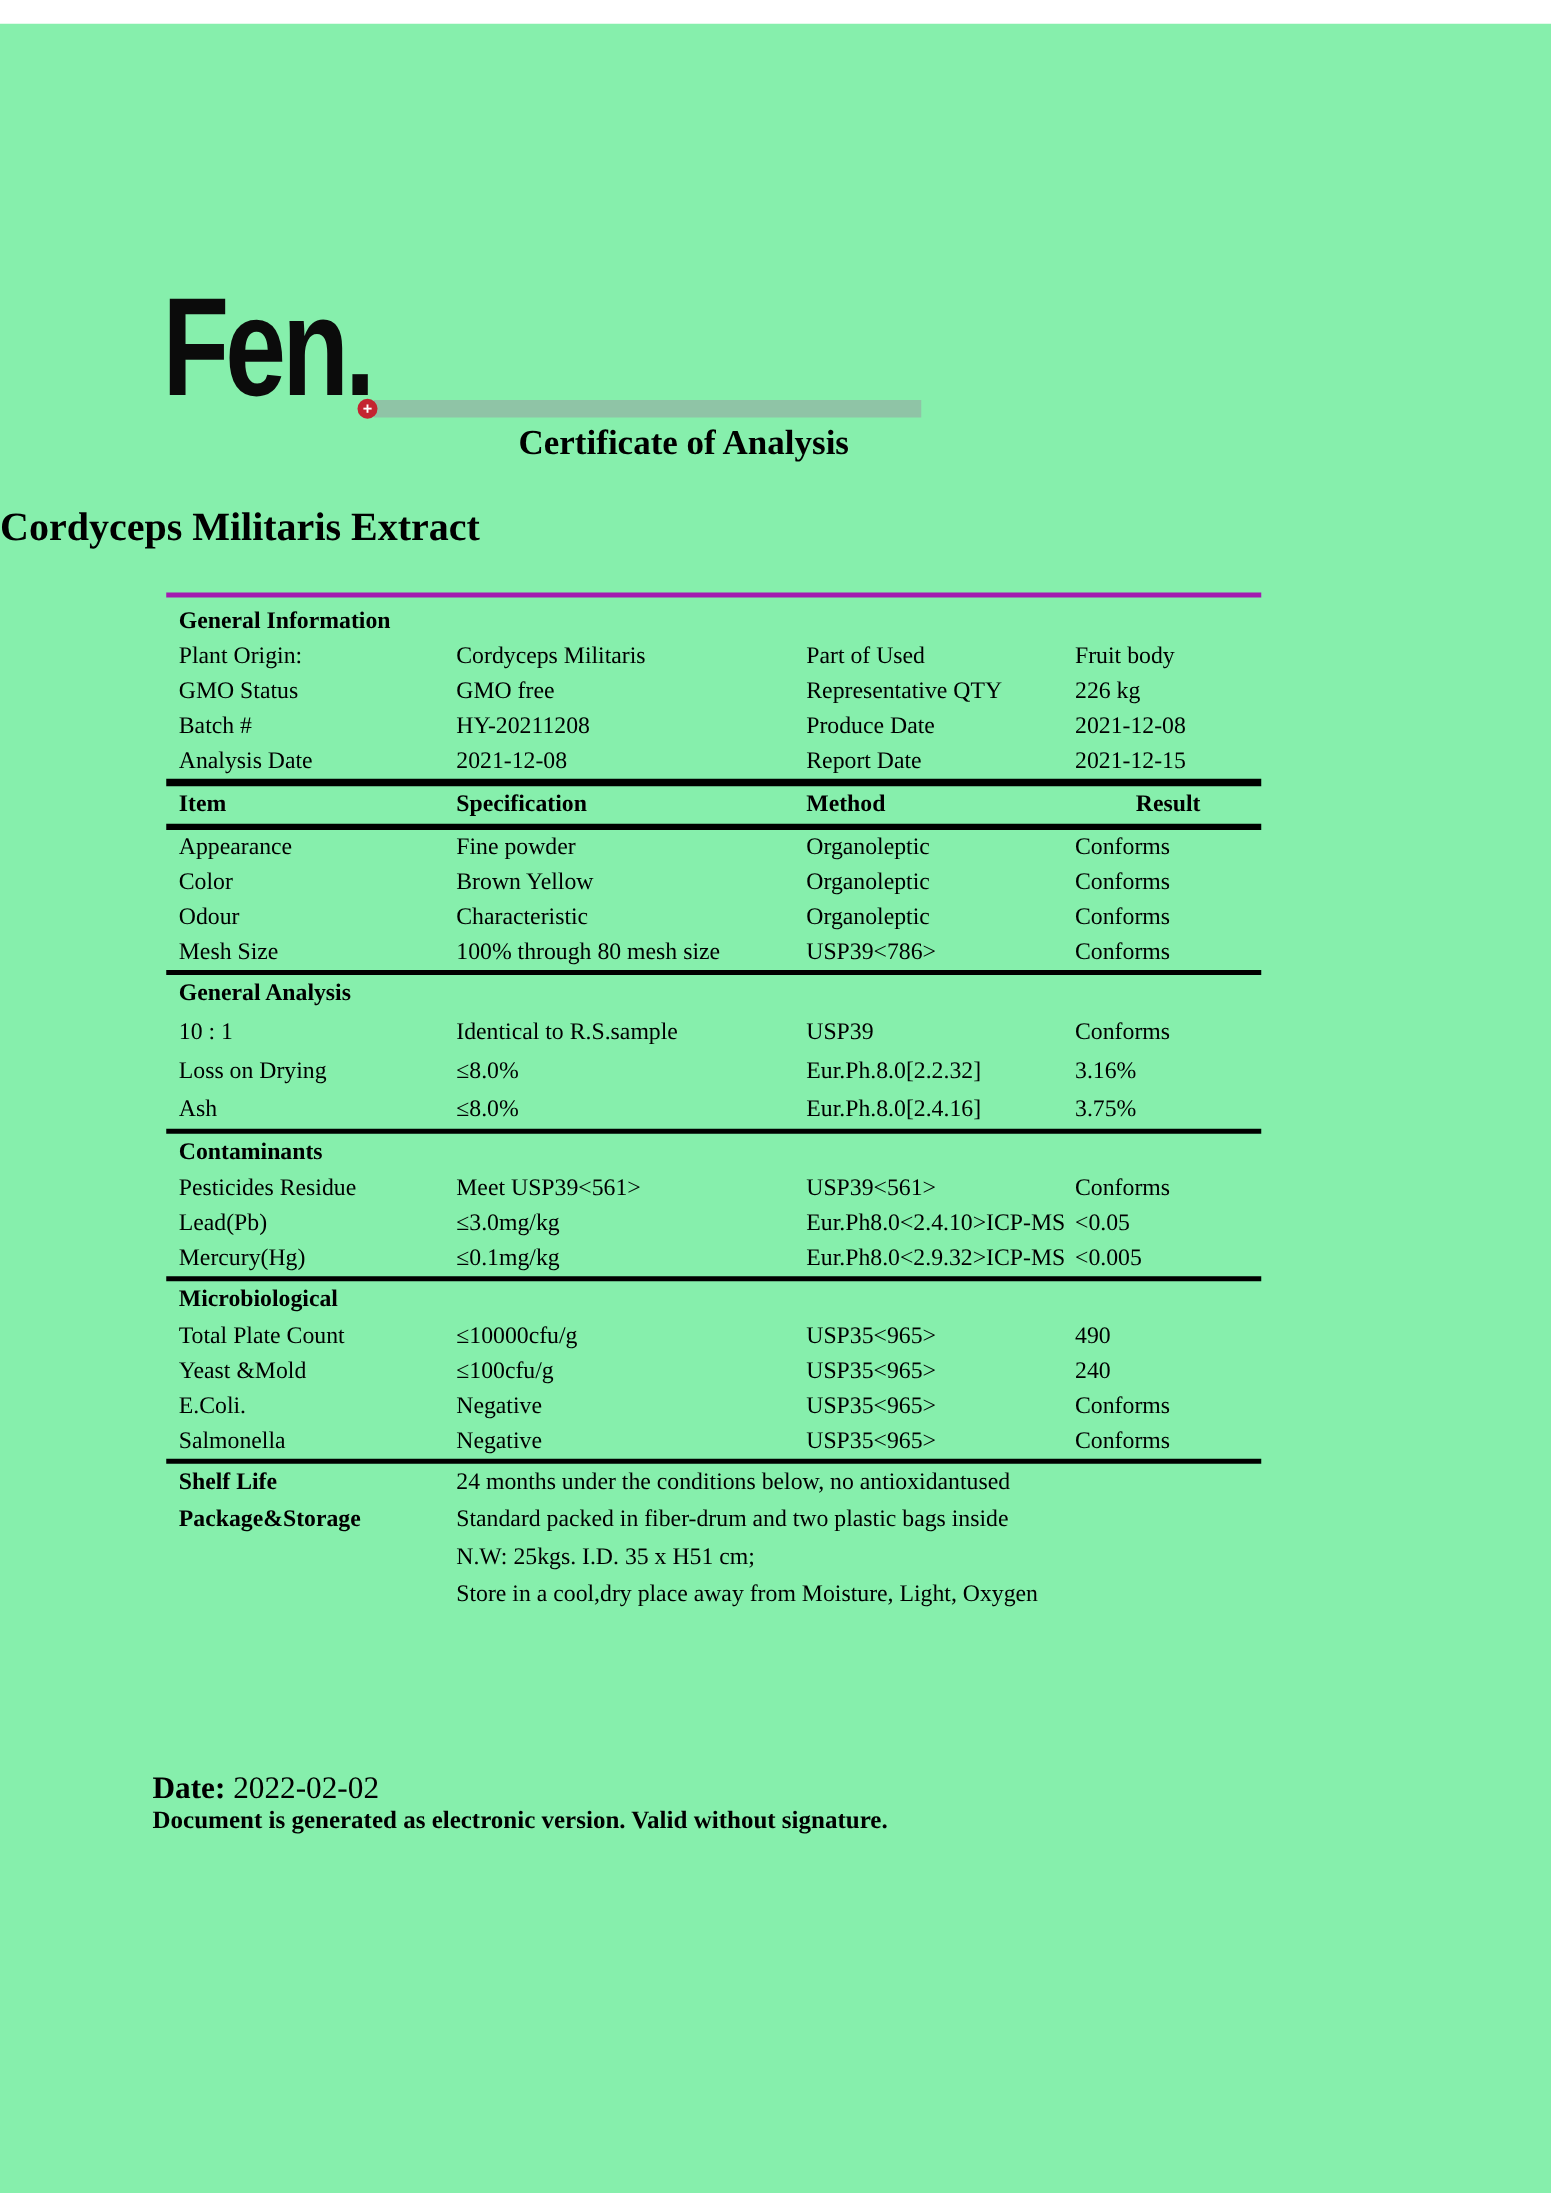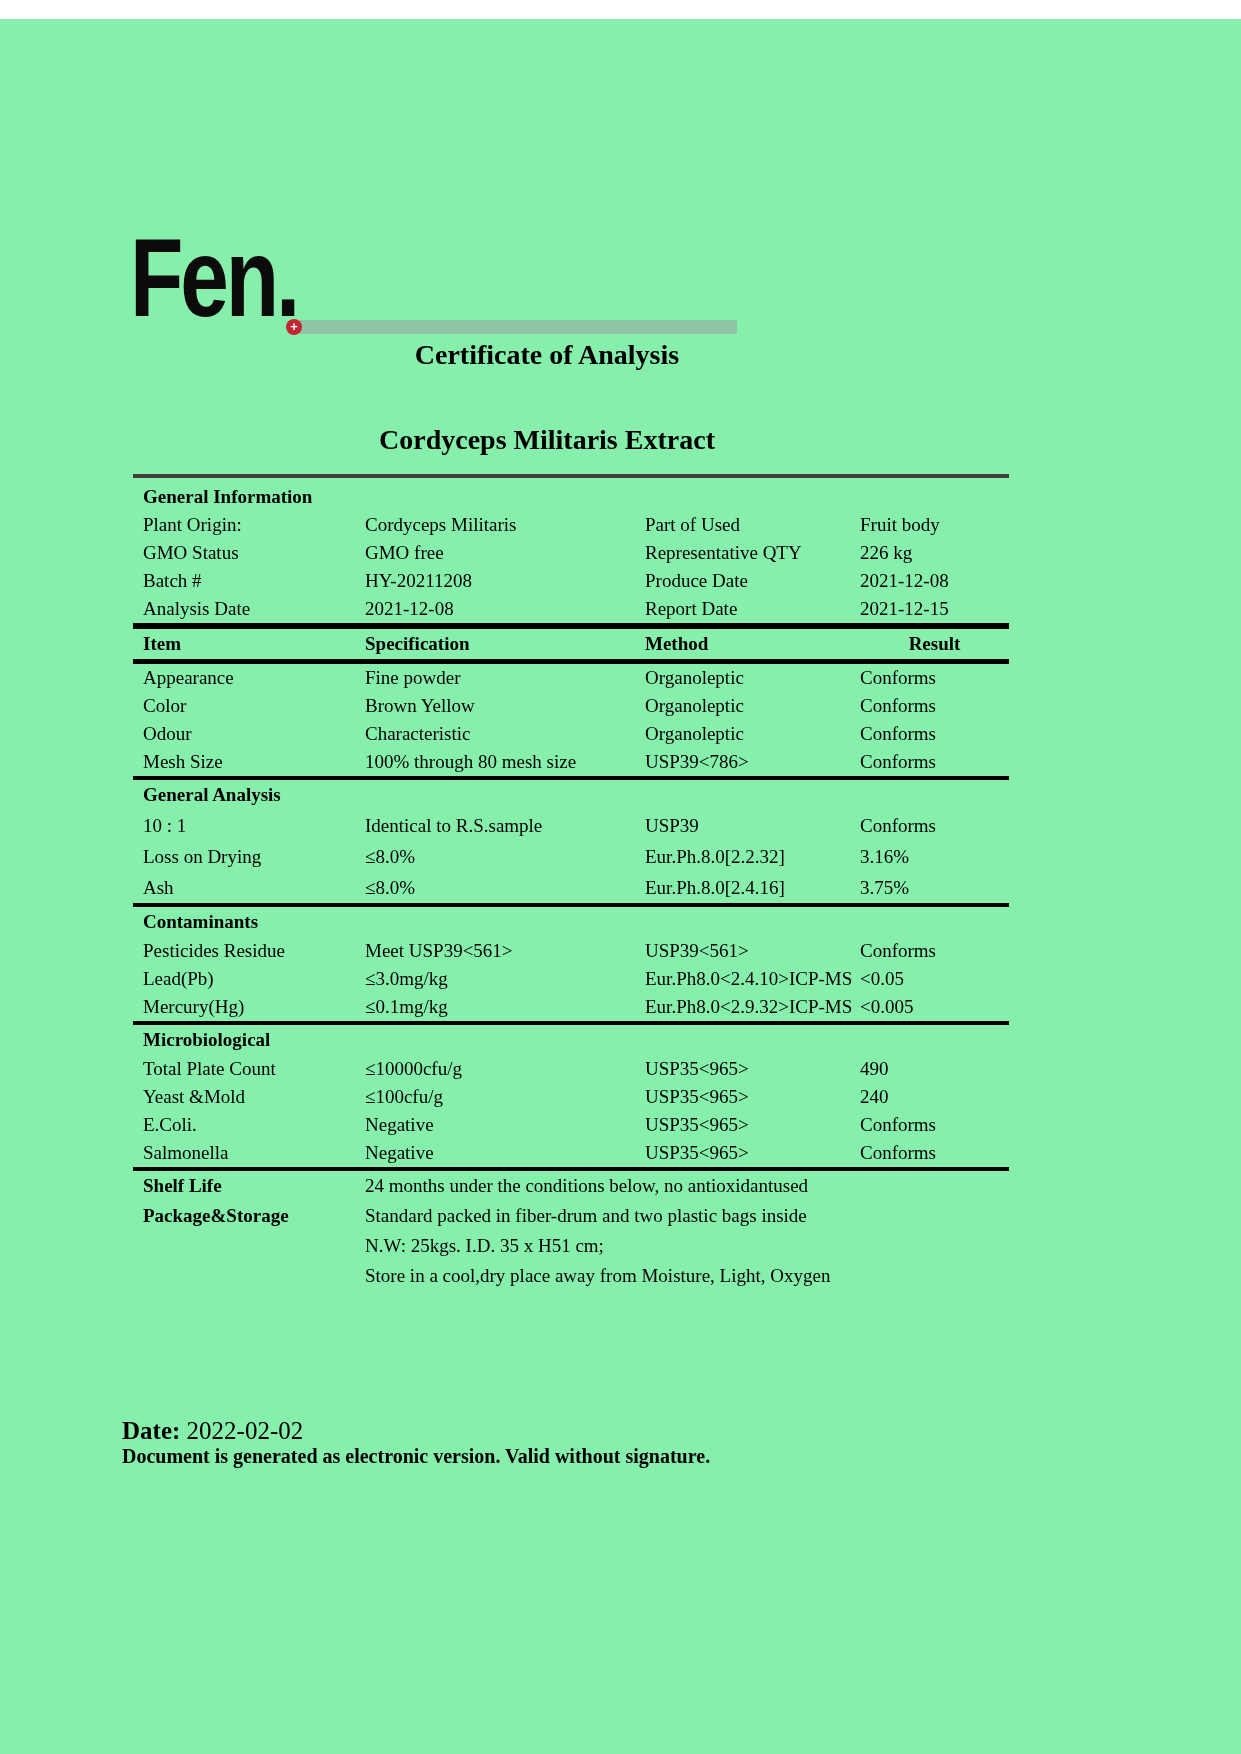--- a/index.html
+++ b/index.html
@@ -31,27 +31,27 @@
     color:#fff;font-family:"Liberation Sans",sans-serif;
     font-size:13px;font-weight:bold;line-height:1;margin-top:-1px;
   }
   .logo-bar{position:absolute;left:299px;top:301px;width:438px;height:14px;}
   
   .title{
     position:absolute;left:0;top:320px;width:1094px;text-align:center;
     font-size:28px;font-weight:bold;margin:0;
   }
   .subtitle{
-    position:absolute;left:0;top:405px;width:1094px;text-align:center;
-    font-size:28px;font-weight:bold;margin:0;
+    position:absolute;left:0;top:384px;width:1094px;text-align:left;
+    font-size:32px;font-weight:bold;margin:0;
   }
   
   .coa-table{
     position:absolute;left:133px;top:455px;width:876px;
-    border-top:4px solid #404040;
+    border-top:4px solid #a21caf;
   }
   .gi-block{border-bottom:6px solid #000;}
   .gi-heading{padding:8px 0 4px 10px;font-weight:bold;height:21px;line-height:21px;}
   .gi-row,.results-header,.result-row{
     display:grid;grid-template-columns:222px 280px 215px 1fr;
     padding-left:10px;align-items:center;
   }
   .gi-row{height:28px;}
   .results-header{height:30px;border-bottom:5px solid #000;font-weight:bold;}
   .results-header .c3{text-align:center;}

